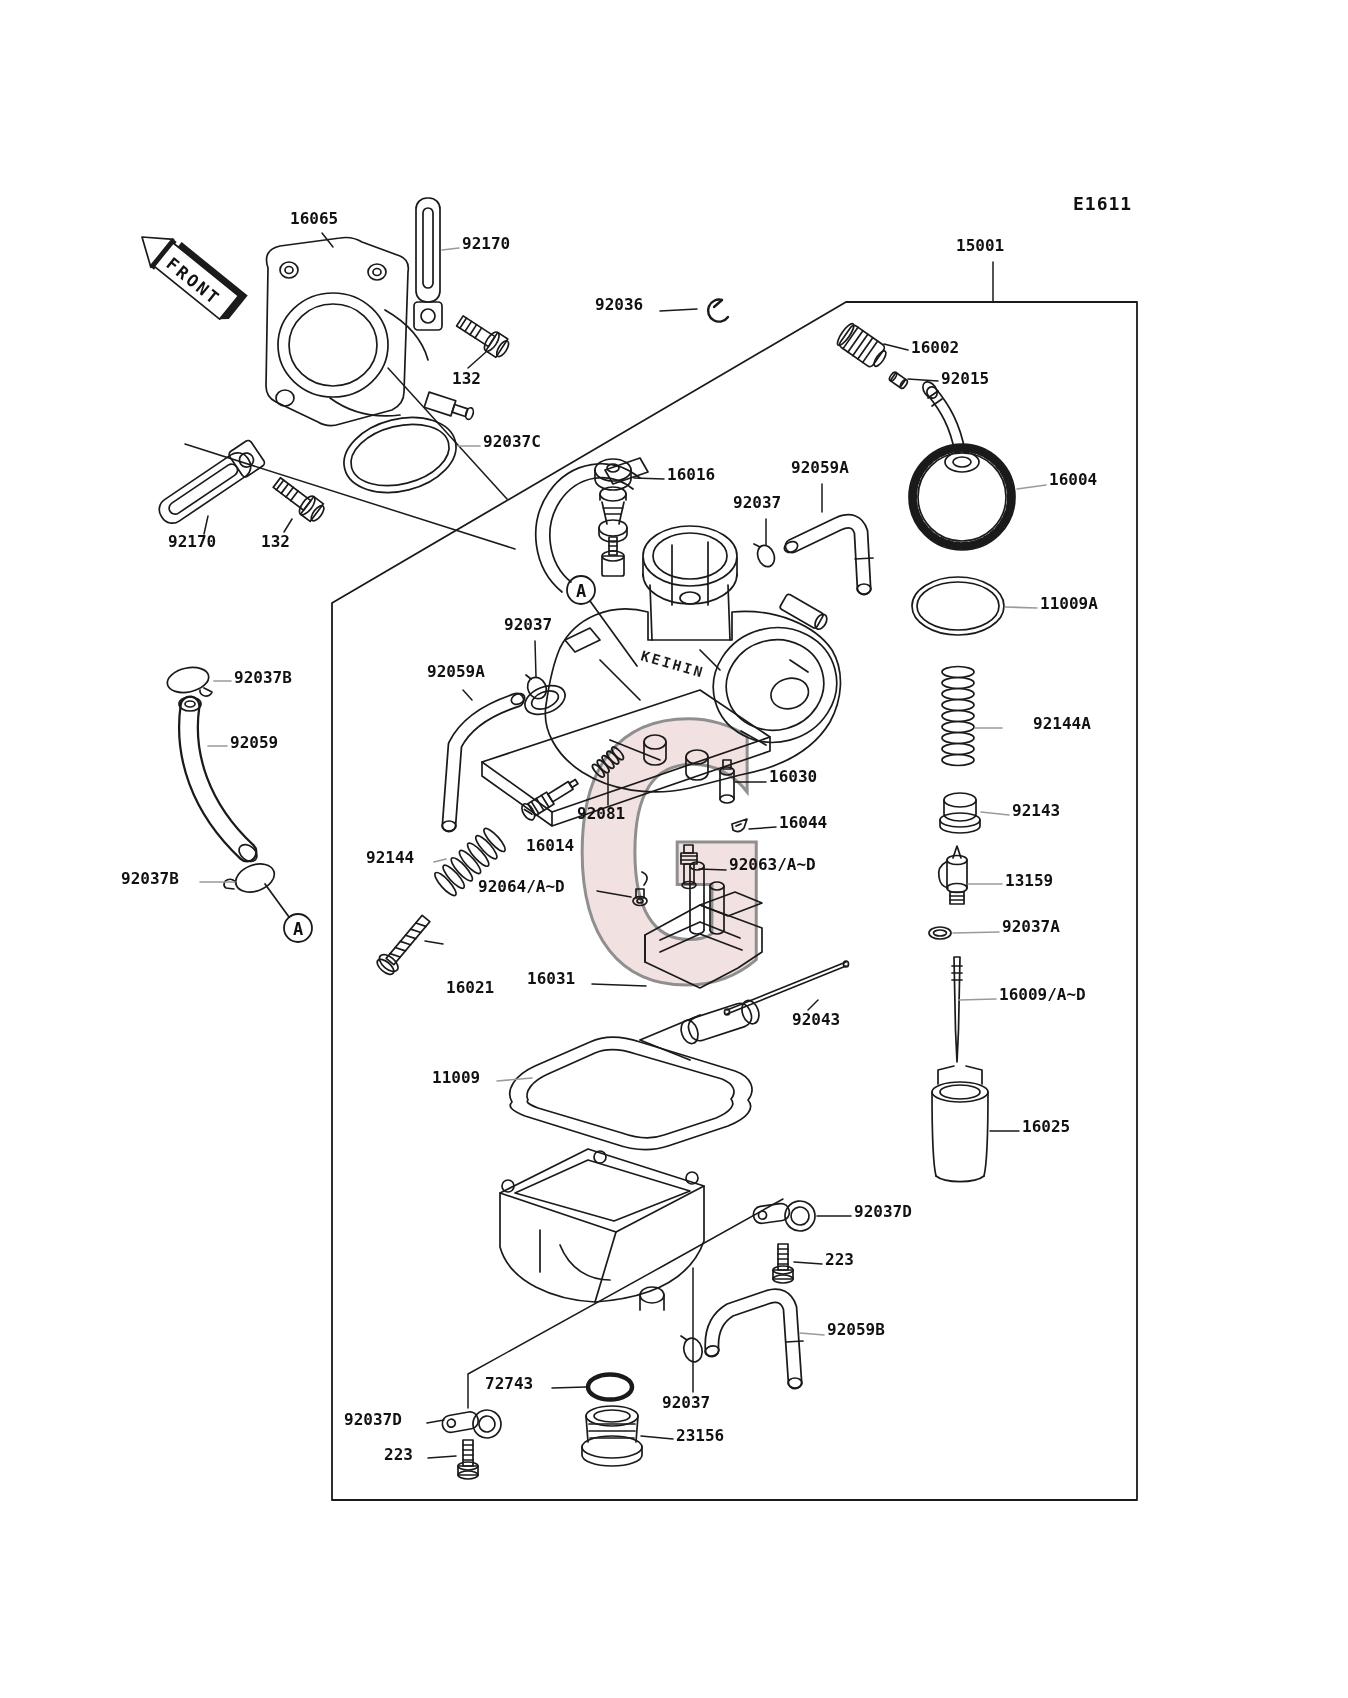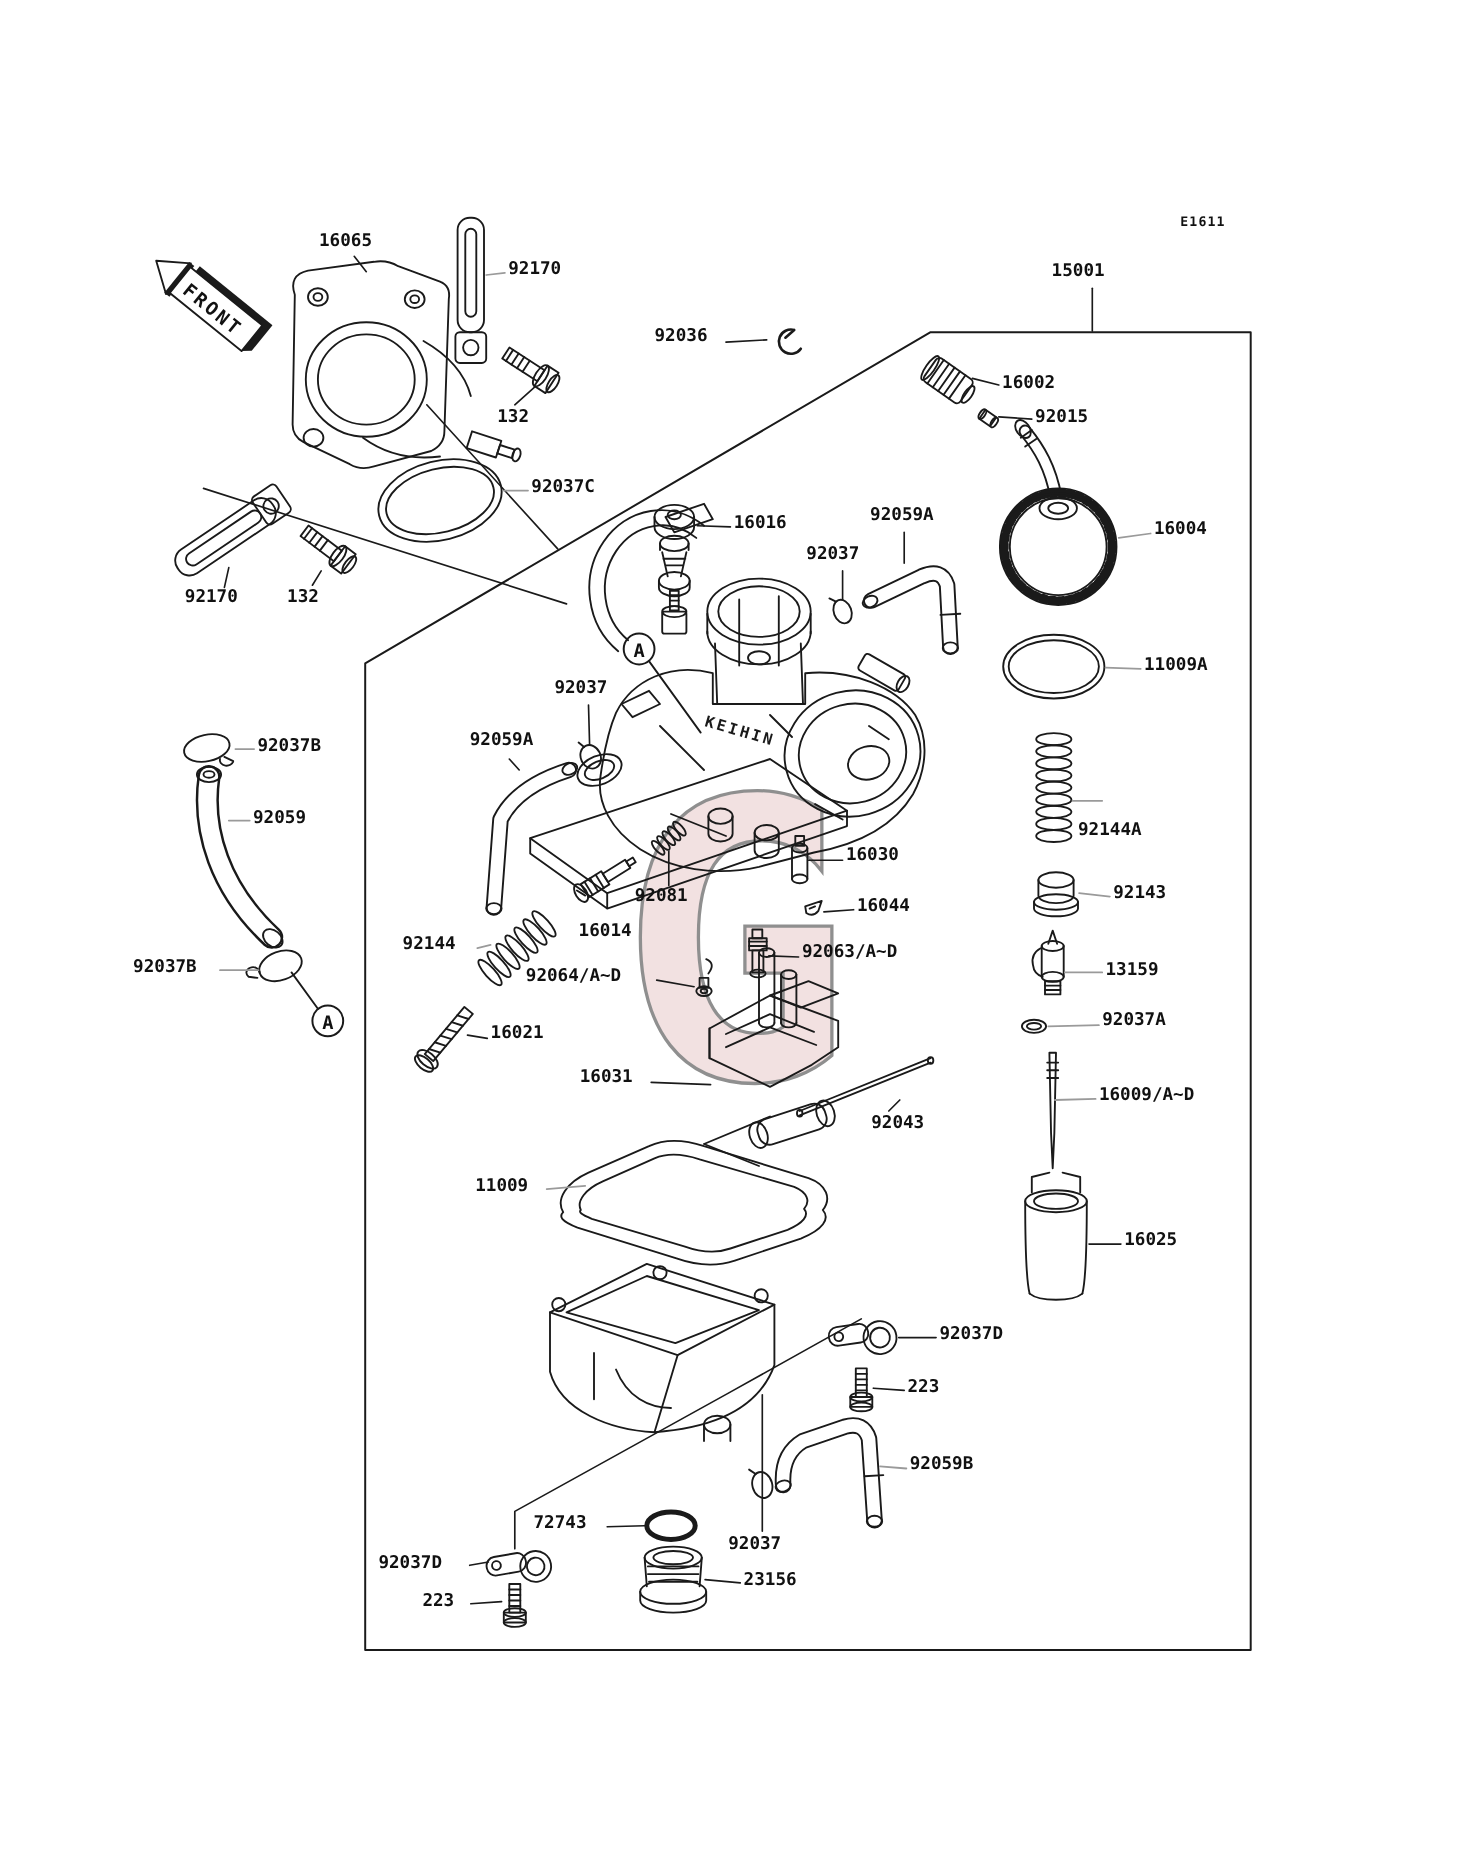--- a/index.html
+++ b/index.html
@@ -1,21 +1,21 @@
 <!DOCTYPE html>
 <html><head>
 <meta charset="utf-8">
 <style>
   html,body{margin:0;padding:0;background:#ffffff;}
   #stage{position:relative;width:1348px;height:1698px;background:#ffffff;overflow:hidden;
          font-family:"DejaVu Sans Mono", monospace;}
   #art{position:absolute;left:0;top:0;}
   .lbl{position:absolute;font-weight:bold;font-size:16px;line-height:1;color:#111;
        white-space:nowrap;letter-spacing:0px;}
-  .small{font-size:12px;letter-spacing:1px;}
+  .small{font-size:18px;letter-spacing:1px;}
   svg text{font-family:"DejaVu Sans Mono", monospace;}
 </style>
 </head>
 <body>
 
 <div id="stage">
 
 <svg id="art" width="1348" height="1698" viewBox="0 0 1348 1698">
 
   <text x="668" y="980" font-size="352" font-weight="bold" text-anchor="middle" fill="#f2e1e1" stroke="#8f8f8f" stroke-width="3" font-family="'DejaVu Sans',sans-serif">G</text>
@@ -479,33 +479,33 @@
 <div class="lbl" style="left:733px;top:495px;">92037</div>
 <div class="lbl" style="left:791px;top:460px;">92059A</div>
 <div class="lbl" style="left:1049px;top:472px;">16004</div>
 <div class="lbl" style="left:168px;top:534px;">92170</div>
 <div class="lbl" style="left:261px;top:534px;">132</div>
 <div class="lbl" style="left:1040px;top:596px;">11009A</div>
 <div class="lbl" style="left:504px;top:617px;">92037</div>
 <div class="lbl" style="left:427px;top:664px;">92059A</div>
 <div class="lbl" style="left:234px;top:670px;">92037B</div>
 <div class="lbl" style="left:230px;top:735px;">92059</div>
-<div class="lbl" style="left:980px;top:716px;margin-top:30px;">92144A</div>
+<div class="lbl" style="left:1033px;top:716px;">92144A</div>
 <div class="lbl" style="left:769px;top:769px;">16030</div>
 <div class="lbl" style="left:577px;top:806px;">92081</div>
 <div class="lbl" style="left:1012px;top:803px;">92143</div>
 <div class="lbl" style="left:779px;top:815px;">16044</div>
 <div class="lbl" style="left:526px;top:838px;">16014</div>
 <div class="lbl" style="left:366px;top:850px;">92144</div>
 <div class="lbl" style="left:729px;top:857px;">92063/A~D</div>
 <div class="lbl" style="left:1005px;top:873px;">13159</div>
 <div class="lbl" style="left:478px;top:879px;">92064/A~D</div>
 <div class="lbl" style="left:121px;top:871px;">92037B</div>
 <div class="lbl" style="left:1002px;top:919px;">92037A</div>
-<div class="lbl" style="left:446px;top:931px;">16021</div>
+<div class="lbl" style="left:446px;top:980px;">16021</div>
 <div class="lbl" style="left:527px;top:971px;">16031</div>
 <div class="lbl" style="left:999px;top:987px;">16009/A~D</div>
 <div class="lbl" style="left:792px;top:1012px;">92043</div>
 <div class="lbl" style="left:432px;top:1070px;">11009</div>
 <div class="lbl" style="left:1022px;top:1119px;">16025</div>
 <div class="lbl" style="left:854px;top:1204px;">92037D</div>
 <div class="lbl" style="left:825px;top:1252px;">223</div>
 <div class="lbl" style="left:827px;top:1322px;">92059B</div>
 <div class="lbl" style="left:485px;top:1376px;">72743</div>
 <div class="lbl" style="left:662px;top:1395px;">92037</div>

